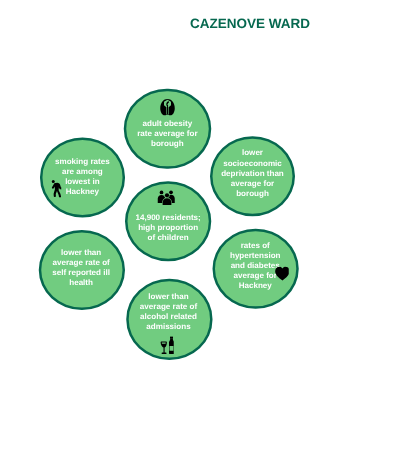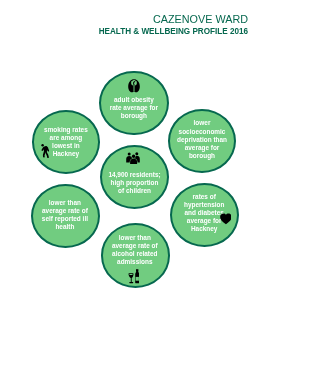--- a/index.html
+++ b/index.html
@@ -1,34 +1,33 @@
 <!DOCTYPE html>
 <html><head>
 <meta charset="utf-8">
 <title>Cazenove Ward Health &amp; Wellbeing Profile 2016</title>
 <style>
 
   html,body{margin:0;padding:0;}
   body{width:264px;height:373px;background:#ffffff;font-family:"Liberation Sans",sans-serif;overflow:hidden;}
   .page{position:relative;width:264px;height:373px;}
   .hdr{position:absolute;right:16px;top:12.5px;text-align:right;color:#06684f;}
-  .hdr .t1{font-size:10.8px;font-weight:normal;line-height:13px;white-space:nowrap;}
+  .hdr .t1{font-size:10.8px;font-weight:bold;line-height:13px;white-space:nowrap;}
   .hdr .t2{font-size:8.15px;font-weight:bold;line-height:11px;white-space:nowrap;}
   .bub{position:absolute;border-radius:50%;background:#71cc80;border:2.7px solid #06684f;box-sizing:border-box;}
   .txt{position:absolute;width:80px;color:#ffffff;font-size:6.45px;font-weight:bold;line-height:8px;}
   .tl{position:absolute;left:0;width:80px;text-align:center;white-space:nowrap;}
   .ic{position:absolute;fill:#000000;}
 </style>
 </head>
 <body>
 
 <div class="page">
   <div class="hdr">
     <div class="t1">CAZENOVE WARD</div>
-    <div class="t2">HEALTH &amp; WELLBEING PROFILE 2016</div>
   </div>
   <div class="bub" style="left:99.4px;top:70.7px;width:69.4px;height:64.5px;">
   </div>
   <div class="bub" style="left:31.6px;top:110.4px;width:68.8px;height:64.0px;">
   </div>
   <div class="bub" style="left:167.9px;top:108.5px;width:68.6px;height:64.5px;">
   </div>
   <div class="bub" style="left:100.1px;top:144.6px;width:69.4px;height:64.4px;">
   </div>
   <div class="bub" style="left:30.5px;top:183.8px;width:69.2px;height:64.3px;">

